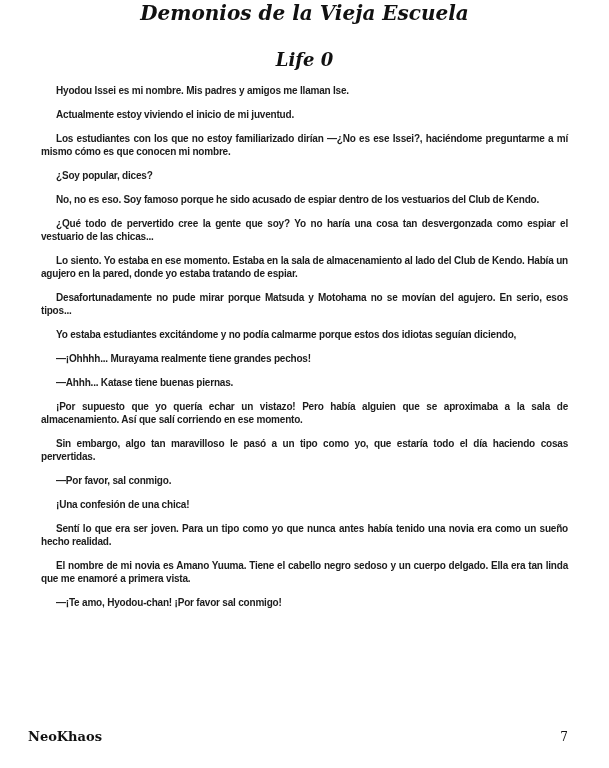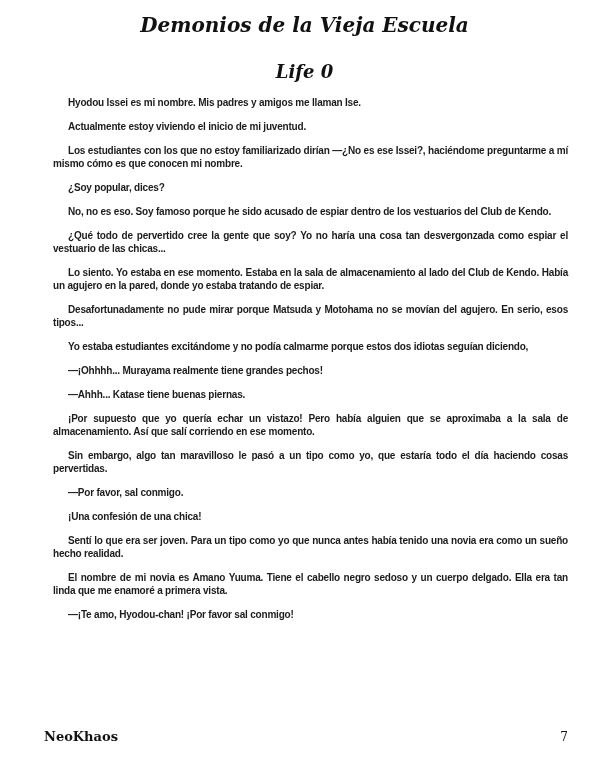--- a/index.html
+++ b/index.html
@@ -9,21 +9,20 @@
   }
   .page {
     position: relative;
     width: 609px;
     height: 768px;
     background: #ffffff;
     overflow: hidden;
     color: #1b1b1b;
   }
   .header-title {
-    margin-top: 12px;
     text-align: center;
     font-family: "DejaVu Serif", serif;
     font-style: italic;
     font-weight: bold;
     font-size: 20px;
     line-height: 26px;
     color: #111111;
   }
   .chapter-title {
     margin-top: 22px;
@@ -39,26 +38,26 @@
     margin: 12px 41px 0 41px;
     text-align: justify;
     font-family: "Liberation Sans", sans-serif;
     font-weight: bold;
     font-size: 10px;
     letter-spacing: -0.2px;
     line-height: 13px;
     color: #1c1c1c;
   }
   .content p {
-    margin: 0 0 11px 12px;
+    margin: 0 0 11px 0;
     text-indent: 15px;
   }
   .footer {
     position: absolute;
-    left: 44px;
+    left: 28px;
     right: 41px;
     top: 729px;
     display: flex;
     justify-content: space-between;
     align-items: baseline;
   }
   .footer .credit {
     font-family: "DejaVu Serif", serif;
     font-weight: bold;
     font-size: 13px;

